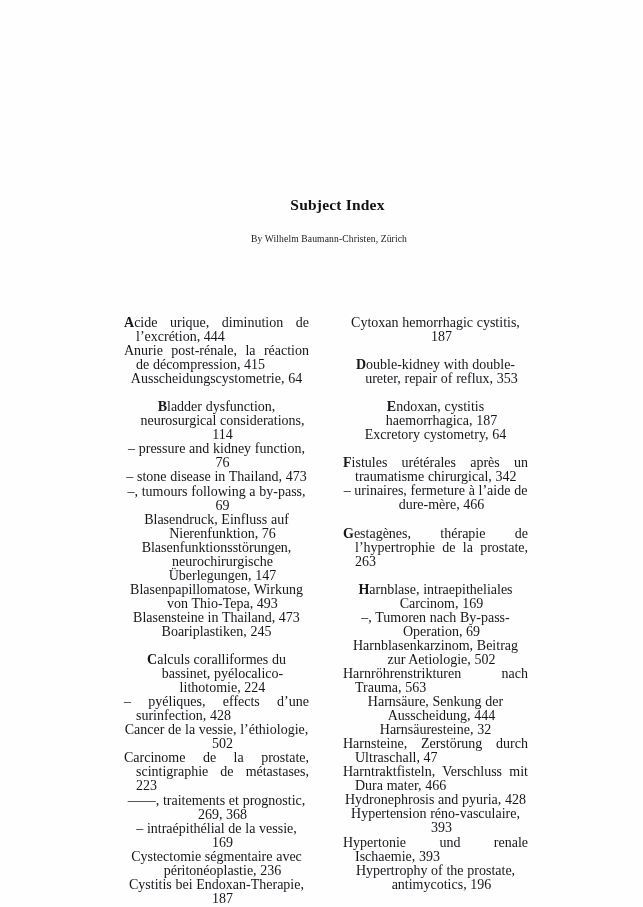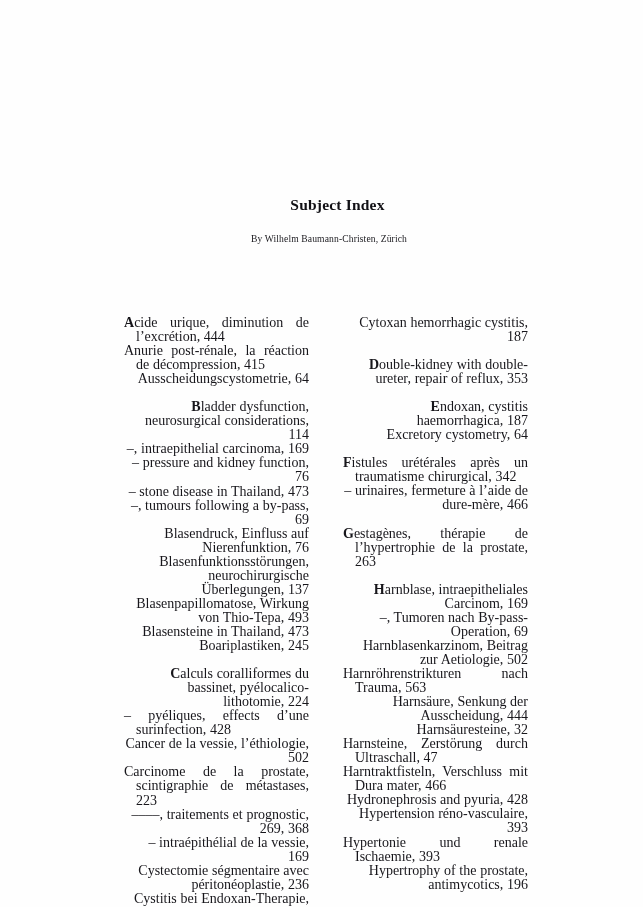--- a/index.html
+++ b/index.html
@@ -72,21 +72,21 @@
     margin: 0;
     padding: 0 0 0 12px;
     text-indent: -12px;
     text-align: justify;
     -webkit-hyphens: none;
     hyphens: none;
     word-spacing: 0.2px;
   }
   
   .entry.nojust {
-    text-align: right;
+    text-align: center;
   }
   
   .entry.sub {
     padding-left: 12px;
     text-indent: -12px;
   }
   .entry .initial {
     font-weight: bold;
   }
   
@@ -104,26 +104,25 @@
     <div class="index-byline">By Wilhelm Baumann-Christen, Zürich</div>
   </div>
 
   <div class="columns">
     <div class="col">
         <p class="entry"><span class="initial">A</span>cide urique, diminution de l’excrétion, 444</p>
         <p class="entry">Anurie post-rénale, la réaction de décompression, 415</p>
         <p class="entry nojust">Ausscheidungscystometrie, 64</p>
         <div class="group-gap"></div>
         <p class="entry nojust"><span class="initial">B</span>ladder dysfunction, neurosurgical considerations, 114</p>
-        <p class="entry nojust sub">–, intraepithelial carcinoma, 169</p>
         <p class="entry nojust sub">– pressure and kidney function, 76</p>
         <p class="entry nojust sub">– stone disease in Thailand, 473</p>
         <p class="entry nojust sub">–, tumours following a by-pass, 69</p>
         <p class="entry nojust">Blasendruck, Einfluss auf Nierenfunktion, 76</p>
-        <p class="entry nojust">Blasenfunktionsstörungen, neurochirurgische Überlegungen, 137</p>
+        <p class="entry nojust">Blasenfunktionsstörungen, neurochirurgische Überlegungen, 147</p>
         <p class="entry nojust">Blasenpapillomatose, Wirkung von Thio-Tepa, 493</p>
         <p class="entry nojust">Blasensteine in Thailand, 473</p>
         <p class="entry nojust">Boariplastiken, 245</p>
         <div class="group-gap"></div>
         <p class="entry nojust"><span class="initial">C</span>alculs coralliformes du bassinet, pyélocalico-lithotomie, 224</p>
         <p class="entry sub">– pyéliques, effects d’une surinfection, 428</p>
         <p class="entry nojust">Cancer de la vessie, l’éthiologie, 502</p>
         <p class="entry">Carcinome de la prostate, scintigraphie de métastases, 223</p>
         <p class="entry nojust sub">––––, traitements et prognostic, 269, 368</p>
         <p class="entry nojust sub">– intraépithélial de la vessie, 169</p>

